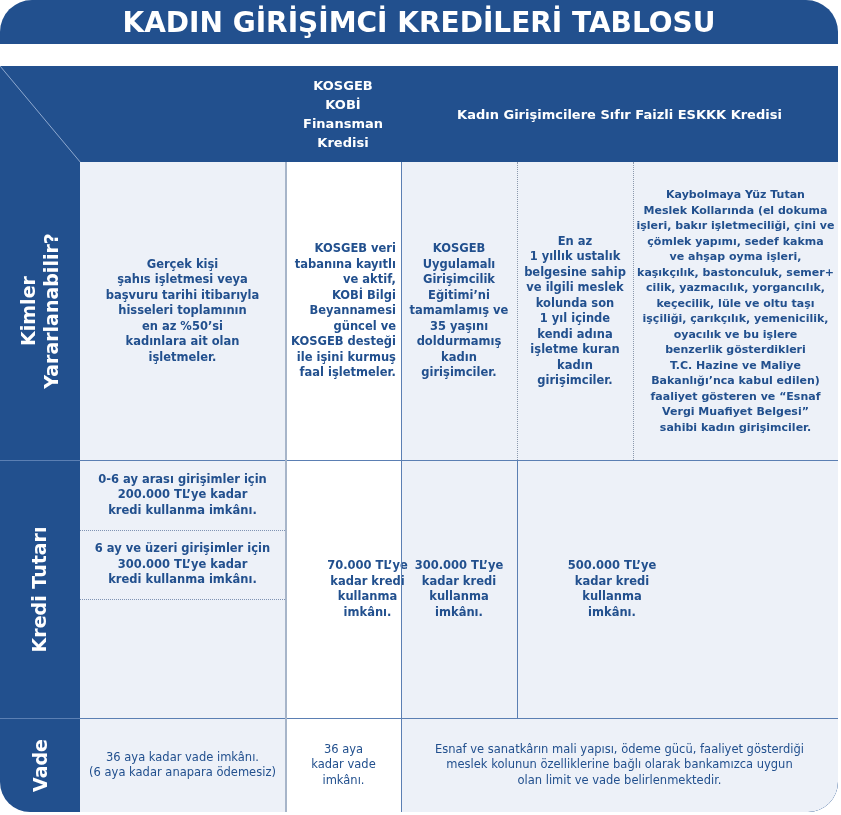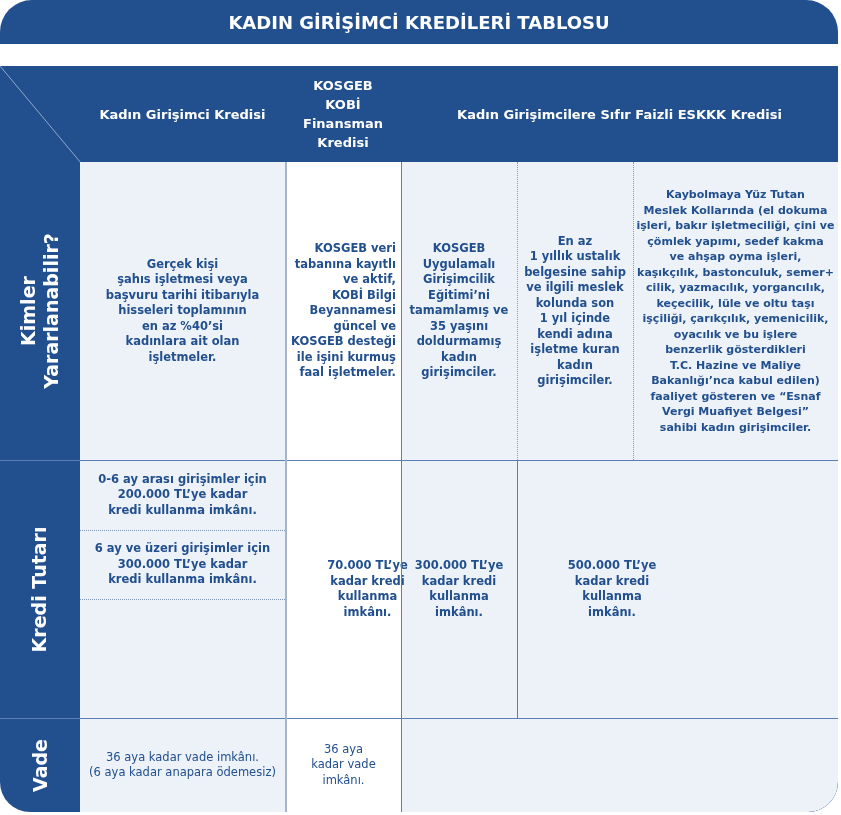--- a/index.html
+++ b/index.html
@@ -5,21 +5,21 @@
   html, body { margin: 0; padding: 0; background: #ffffff; }
   body { width: 841px; height: 815px; position: relative; overflow: hidden;
          font-family: "DejaVu Sans", "Liberation Sans", sans-serif; }
   .frame {
     position: absolute; left: 0; top: 0; width: 838px; height: 812px;
     background: #22508e; border-radius: 32px 32px 30px 30px; overflow: hidden;
   }
   .title {
     position: absolute; left: 0; top: 0; width: 838px; height: 44px;
     display: flex; align-items: center; justify-content: center;
-    color: #ffffff; font-size: 18px; font-weight: bold; letter-spacing: 0px;
+    color: #ffffff; font-size: 28px; font-weight: bold; letter-spacing: 0px;
     font-family: "DejaVu Sans", sans-serif;
   }
   .strip { position: absolute; left: 0; top: 44px; width: 838px; height: 22px; background: #ffffff; }
   .diag { position: absolute; left: 0; top: 66px; width: 82px; height: 97px; }
   .hcell {
     position: absolute; top: 66px; height: 96px; display: flex; align-items: center; justify-content: center;
     text-align: center; color: #ffffff; font-size: 13px; font-weight: bold; line-height: 19px;
   }
   .rowlabel {
     position: absolute; left: 0; width: 80px; display: flex; align-items: center; justify-content: center;
@@ -39,21 +39,20 @@
 </head>
 <body>
 
 <div class="frame">
   <div class="title">KADIN GİRİŞİMCİ KREDİLERİ TABLOSU</div>
   <div class="strip"></div>
   <svg class="diag" viewBox="0 0 82 97" width="82" height="97">
     <line x1="0" y1="0" x2="81" y2="97" stroke="#8fa9cf" stroke-width="1"></line>
   </svg>
 
-  <div class="hcell" style="left:80px;width:205px;">Kadın Girişimci Kredisi</div>
   <div class="hcell" style="left:285px;width:116px;white-space:pre-line;">KOSGEB
 KOBİ
 Finansman
 Kredisi</div>
   <div class="hcell" style="left:401px;width:437px;">Kadın Girişimcilere Sıfır Faizli ESKKK Kredisi</div>
 
   <div class="rowlabel" style="top:162px;height:298px;">
     <span style="white-space:pre-line;">Kimler
 Yararlanabilir?</span>
   </div>
@@ -65,21 +64,21 @@
   </div>
 
   <div style="position:absolute;left:80px;top:162px;width:758px;height:650px;background:#edf1f8;border-bottom-right-radius:30px;"></div>
 
   <div style="position:absolute;left:286px;top:162px;width:115px;height:650px;background:#ffffff;"></div>
 
   <div class="cell" style="left:80px;top:162px;width:205px;height:298px;">Gerçek kişi
 şahıs işletmesi veya
 başvuru tarihi itibarıyla
 hisseleri toplamının
-en az %40’si
+en az %50’si
 kadınlara ait olan
 işletmeler.</div>
   <div class="cell" style="left:286px;top:162px;width:115px;height:298px;text-align:right;">KOSGEB veri
 tabanına kayıtlı
 ve aktif,
 KOBİ Bilgi
 Beyannamesi
 güncel ve
 KOSGEB desteği
 ile işini kurmuş
@@ -137,20 +136,23 @@
   <div class="cell" style="left:517px;top:460px;width:190px;height:258px;">500.000 TL’ye
 kadar kredi
 kullanma
 imkânı.</div>
 
   <div class="cell" style="left:80px;top:718px;width:205px;height:94px;font-weight:normal;">36 aya kadar vade imkânı.
 (6 aya kadar anapara ödemesiz)</div>
   <div class="cell" style="left:286px;top:718px;width:115px;height:94px;font-weight:normal;">36 aya
 kadar vade
 imkânı.</div>
+  <div class="cell" style="left:401px;top:718px;width:437px;height:94px;font-weight:normal;">Esnaf ve sanatkârın mali yapısı, ödeme gücü, faaliyet gösterdiği
+meslek kolunun özelliklerine bağlı olarak bankamızca uygun
+olan limit ve vade belirlenmektedir.</div>
 
   <div class="hline" style="left:80px;top:460px;width:758px;border-top:1px solid #5b7fb3;"></div>
   <div class="hline" style="left:0px;top:460px;width:80px;border-top:1px solid #5b7fb3;"></div>
   <div class="hline" style="left:80px;top:718px;width:758px;border-top:1px solid #5b7fb3;"></div>
   <div class="hline" style="left:0px;top:718px;width:80px;border-top:1px solid #5b7fb3;"></div>
 
   <div class="hline" style="left:80px;top:530px;width:205px;border-top:1px dotted #7f93b3;"></div>
   <div class="hline" style="left:80px;top:599px;width:205px;border-top:1px dotted #7f93b3;"></div>
 
   <div class="vline" style="left:285px;top:162px;height:650px;border-left:2px solid #a7b5c9;"></div>

